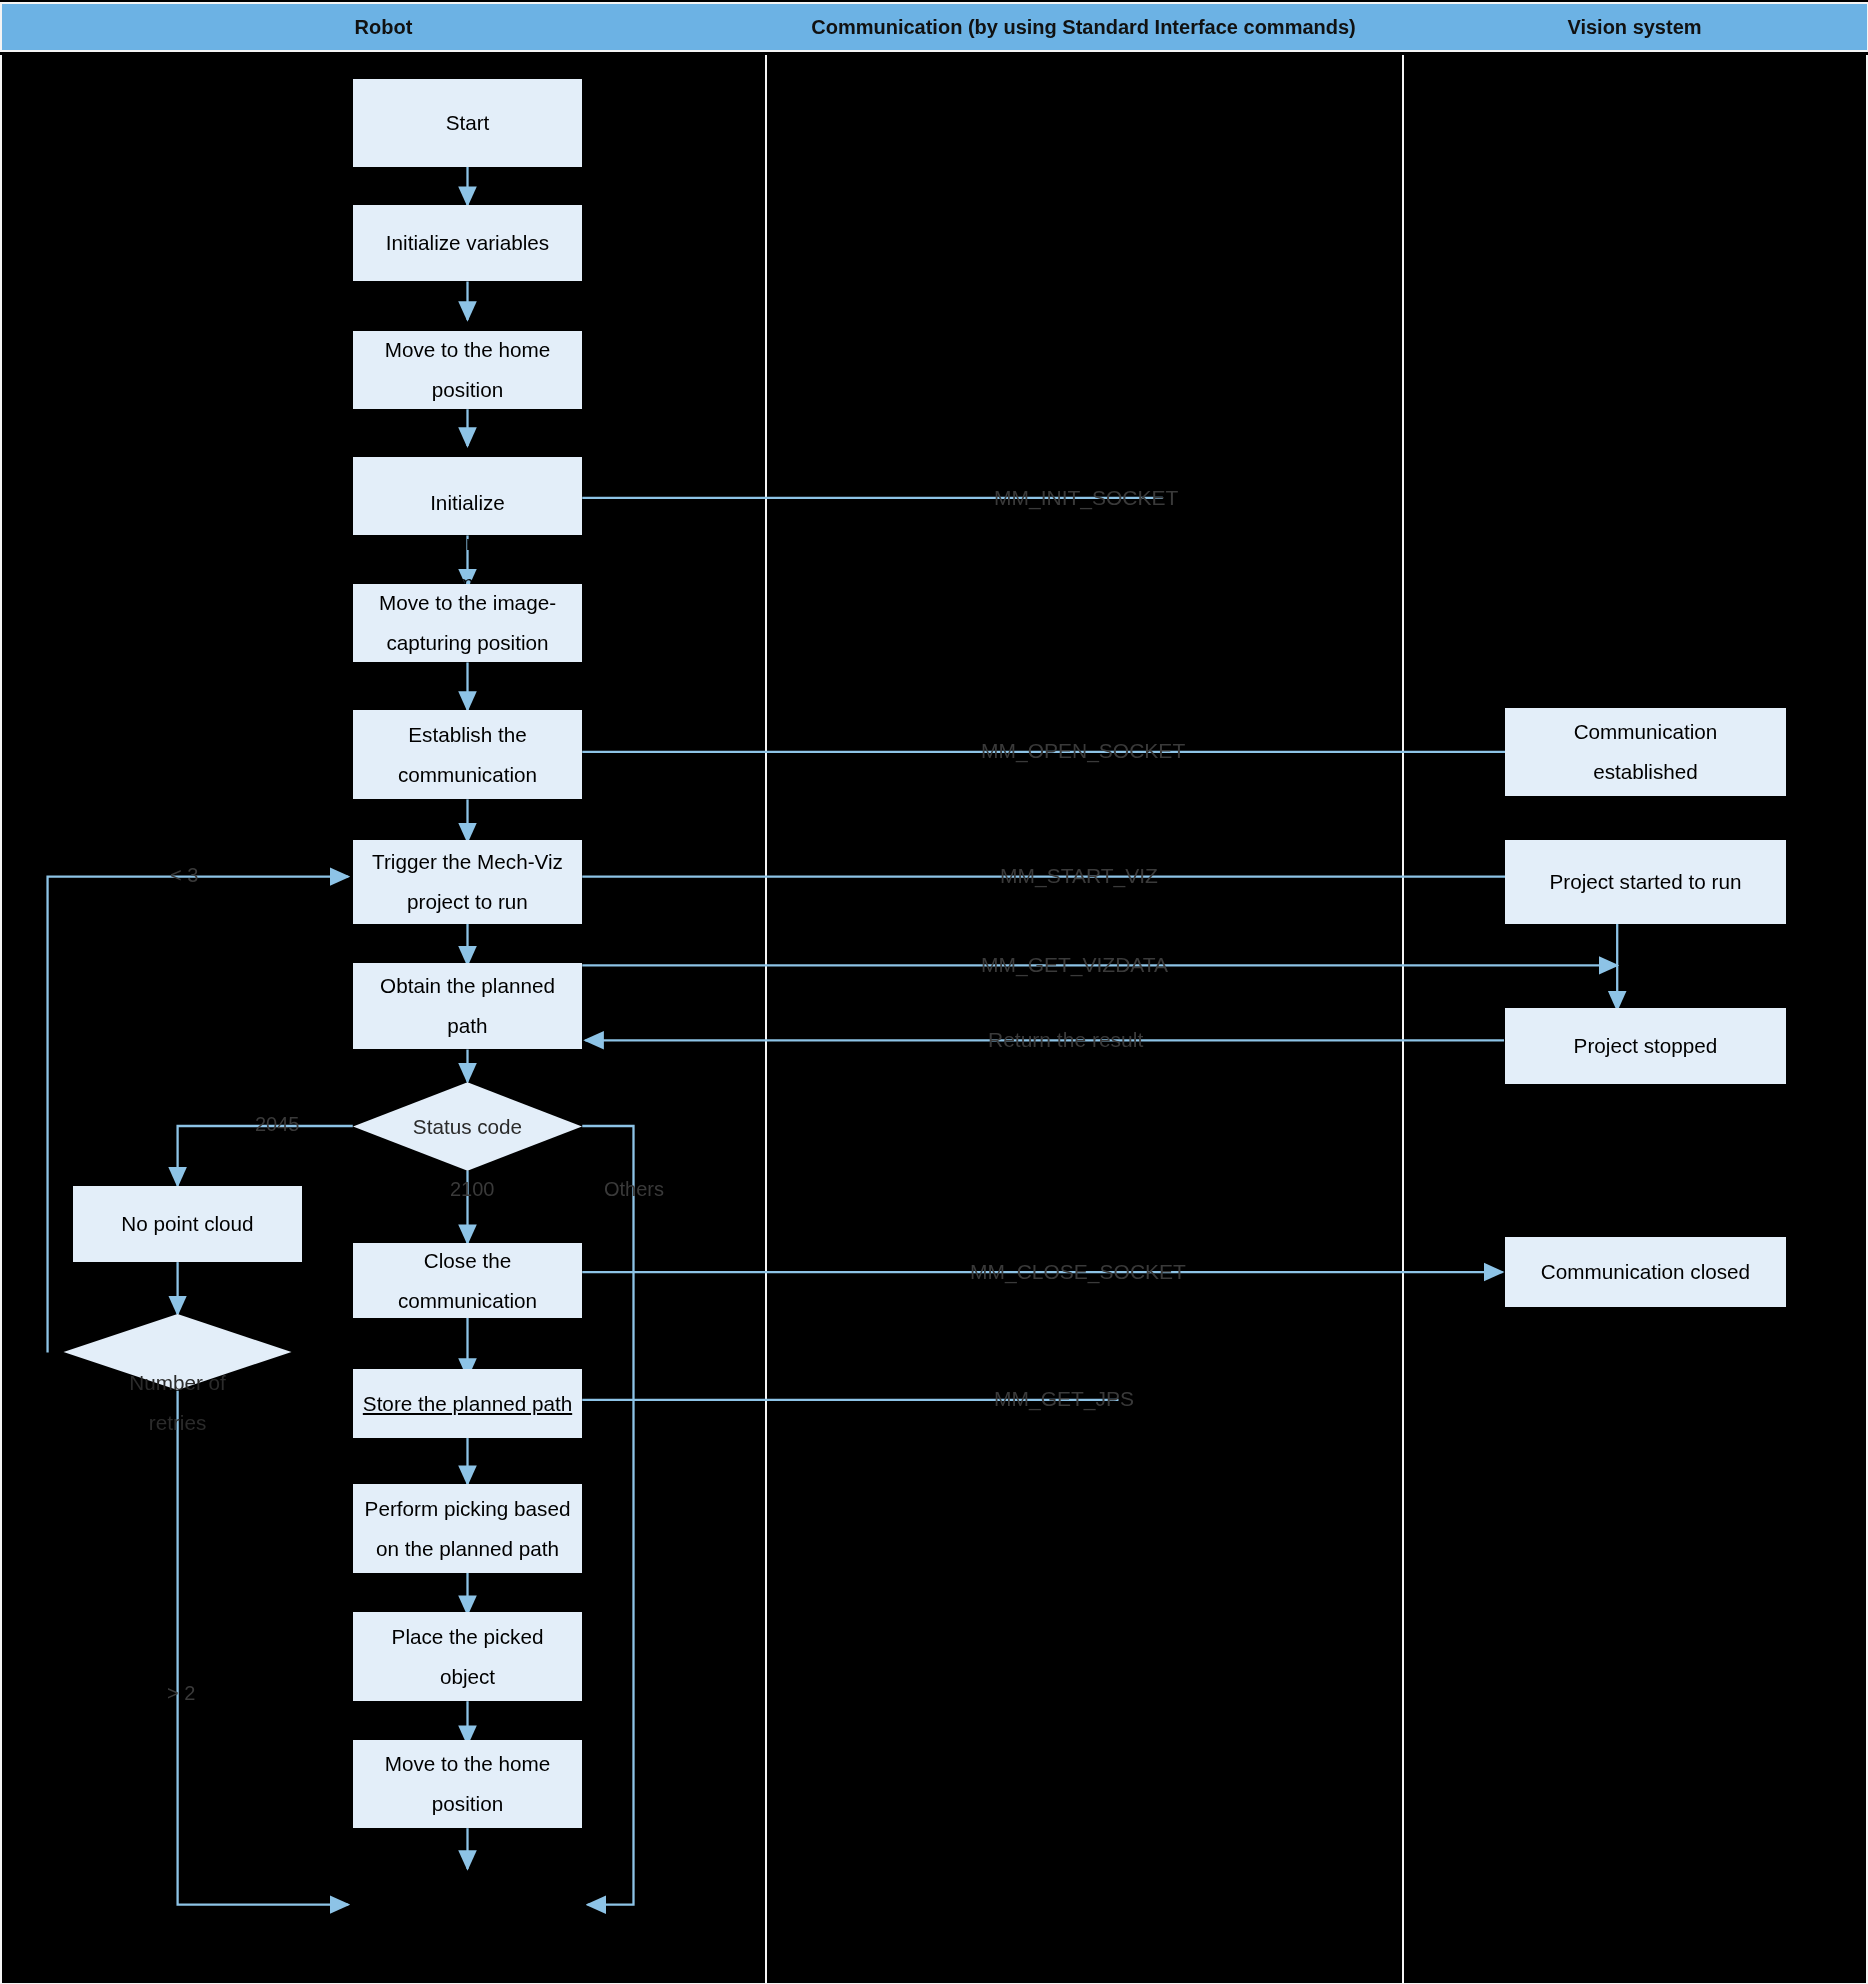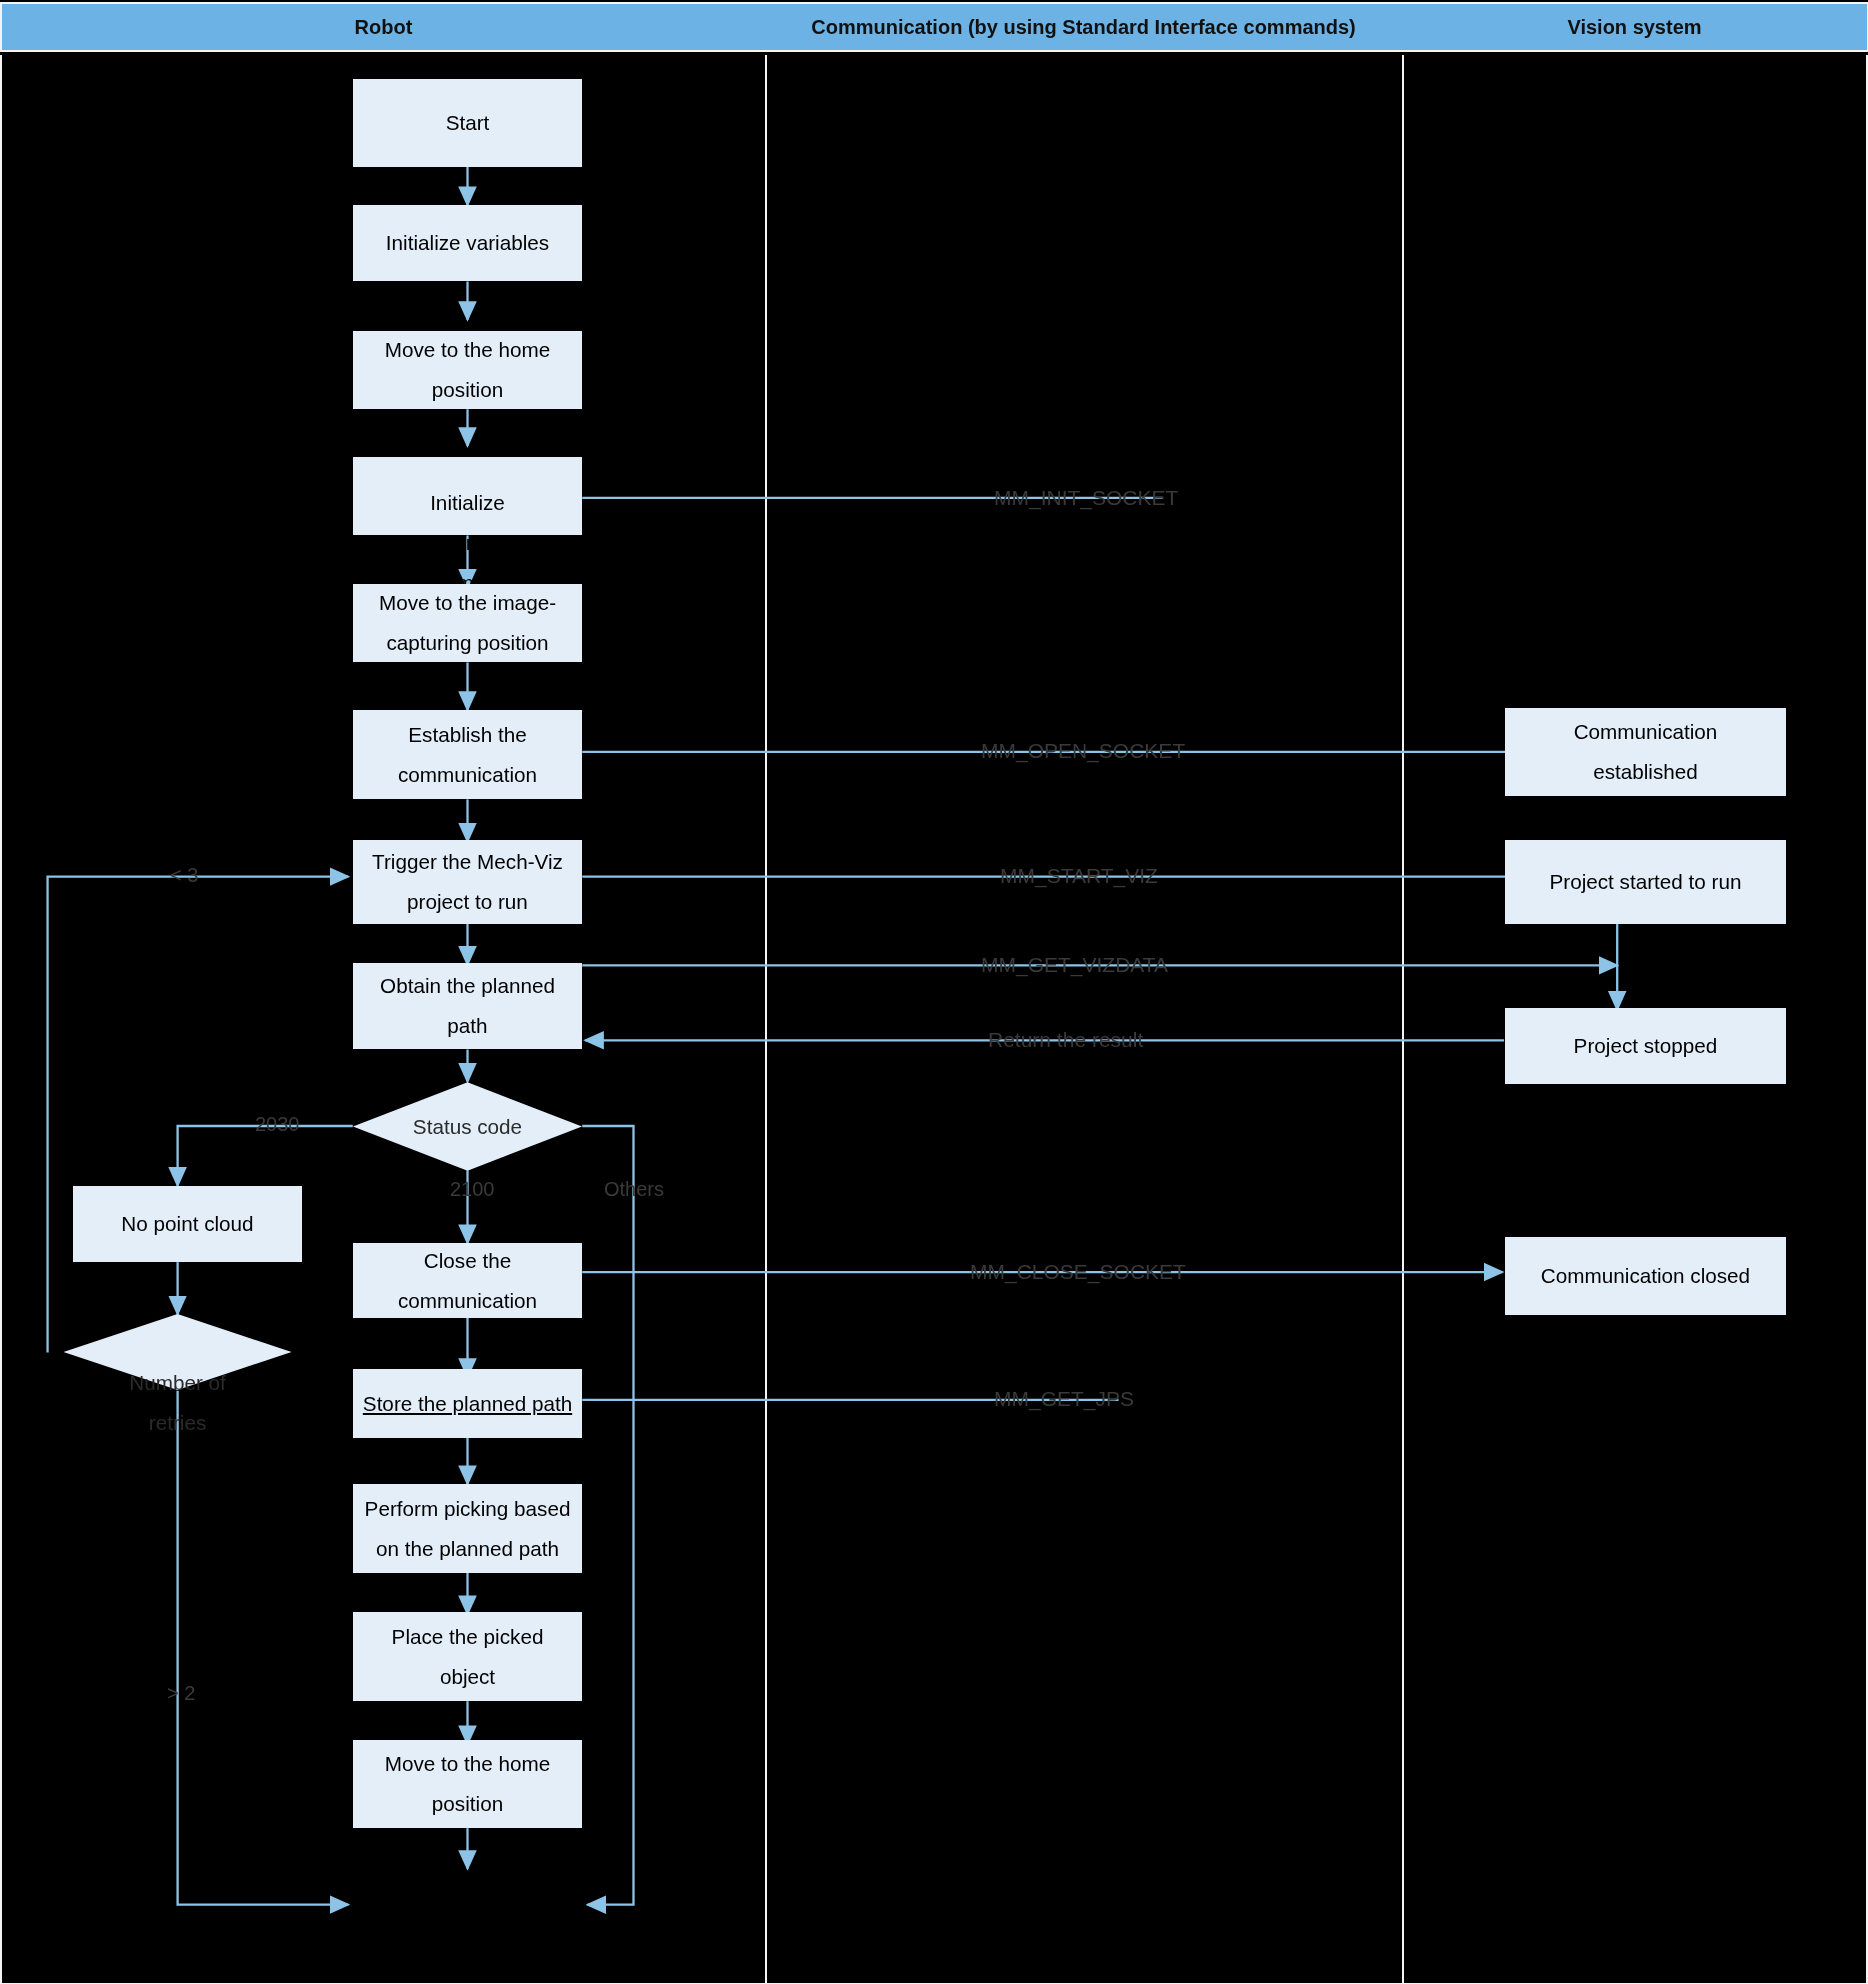--- a/index.html
+++ b/index.html
@@ -235,32 +235,32 @@
   </div>
 
   <div class="node" style="left:1505px;top:840px;width:281px;height:84px;">
     <span>Project started to run</span>
   </div>
 
   <div class="node" style="left:1505px;top:1008px;width:281px;height:76px;">
     <span>Project stopped</span>
   </div>
 
-  <div class="node" style="left:1505px;top:1237px;width:281px;height:78px;">
+  <div class="node" style="left:1505px;top:1237px;width:281px;height:70px;">
     <span>Communication closed</span>
   </div>
 
   <div class="elabel cmd" style="left:994px;top:487px;">MM_INIT_SOCKET</div>
   <div class="elabel cmd" style="left:981px;top:740px;">MM_OPEN_SOCKET</div>
   <div class="elabel cmd" style="left:1000px;top:865px;">MM_START_VIZ</div>
   <div class="elabel cmd" style="left:981px;top:954px;">MM_GET_VIZDATA</div>
   <div class="elabel cmd" style="left:988px;top:1029px;">Return the result</div>
   <div class="elabel cmd" style="left:970px;top:1261px;">MM_CLOSE_SOCKET</div>
   <div class="elabel cmd" style="left:994px;top:1388px;">MM_GET_JPS</div>
 
   <div class="elabel" style="left:170px;top:865px;">&lt; 3</div>
-  <div class="elabel" style="left:255px;top:1114px;">2030</div>
+  <div class="elabel" style="left:255px;top:1114px;">2045</div>
   <div class="elabel" style="left:450px;top:1179px;">2100</div>
   <div class="elabel" style="left:604px;top:1179px;">Others</div>
   <div class="elabel" style="left:167px;top:1683px;">&gt; 2</div>
 
 </div>
 
 
 </body></html>

